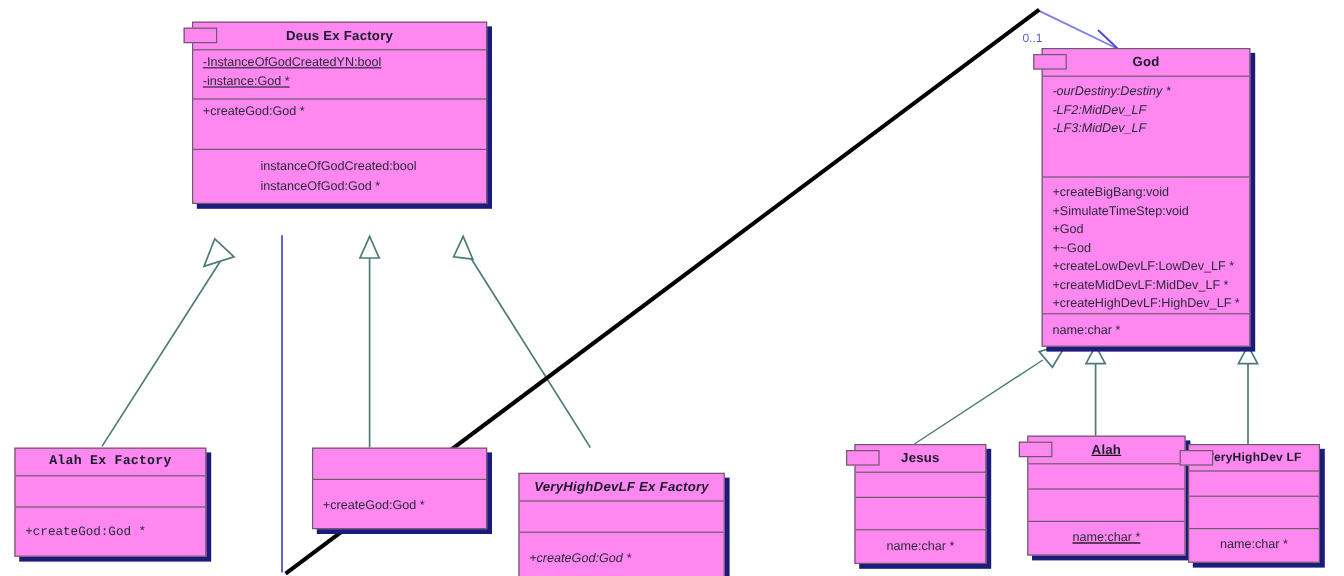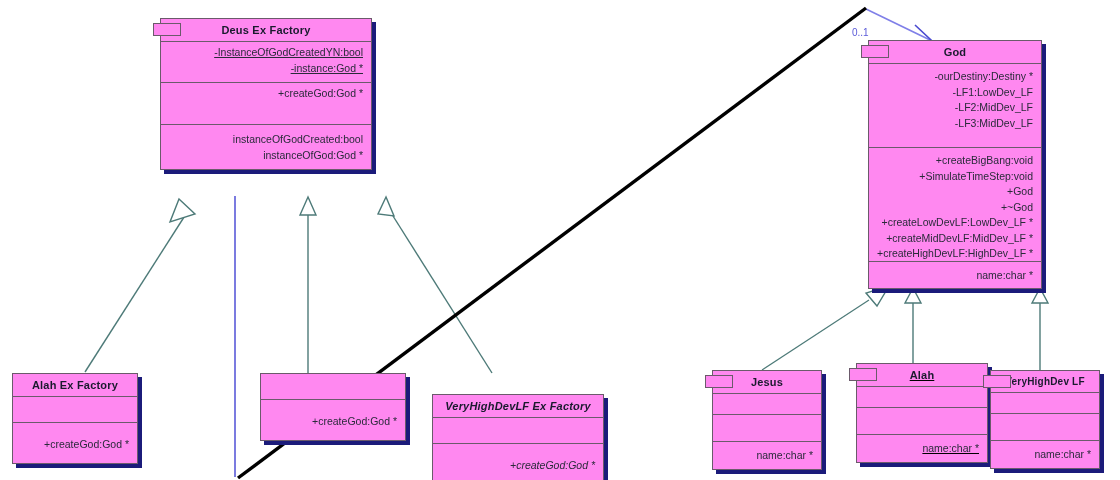--- a/index.html
+++ b/index.html
@@ -49,21 +49,20 @@
     letter-spacing: 0.2px;
     padding: 5px 8px 5px 8px;
     white-space: nowrap;
     overflow: visible;
   }
   .uml-class .member {
     font-size: 10.5px;
     color: #2a2a3a;
     line-height: 15.5px;
     white-space: nowrap;
-    text-align: right;
   }
   .uml-class .member.underline {
     text-decoration: underline;
     text-decoration-color: #2a2a3a;
   }
   
   .tab-marker {
     position: absolute;
     left: -8px;
     top: 4px;
@@ -127,60 +126,59 @@
     </g>
 
     <g>
       <line x1="1040" y1="370" x2="1040" y2="303" stroke="#4d7a78" stroke-width="1.4"></line>
       <polygon points="1040,288 1032,303 1048,303" fill="#ffffff" stroke="#4d7a78" stroke-width="1.4"></polygon>
     </g>
   </svg>
 
   <div class="mult-label" style="left:852px; top:27px;">0..1</div>
 
-  <div class="uml-class" style="left:160px; top:18px; width:212px;">
+  <div class="uml-class" style="left:160px; top:18px; width:246px;">
     <div class="tab-marker"></div>
     <div class="compartment title">Deus Ex Factory</div>
     <div class="compartment" style="height:41px;">
       <div class="member underline">-InstanceOfGodCreatedYN:bool</div>
       <div class="member underline">-instance:God *</div>
     </div>
     <div class="compartment" style="height:42px;">
       <div class="member">+createGod:God *</div>
     </div>
-    <div class="compartment last" style="height:44px; padding-top:7px;">
+    <div class="compartment last" style="height:44px; padding-top:7px;margin-left:48px;">
       <div class="member">instanceOfGodCreated:bool</div>
       <div class="member">instanceOfGod:God *</div>
     </div>
   </div>
 
   <div class="uml-class" style="left:868px; top:40px; width:174px;">
     <div class="tab-marker"></div>
     <div class="compartment title">God</div>
-    <div class="compartment" style="height:84px; padding-top:5px;">
+    <div class="compartment" style="height:84px; padding-top:5px;font-style:italic;">
       <div class="member">-ourDestiny:Destiny *</div>
-      <div class="member">-LF1:LowDev_LF</div>
       <div class="member">-LF2:MidDev_LF</div>
       <div class="member">-LF3:MidDev_LF</div>
     </div>
     <div class="compartment" style="height:114px; padding-top:5px;">
       <div class="member">+createBigBang:void</div>
       <div class="member">+SimulateTimeStep:void</div>
       <div class="member">+God</div>
       <div class="member">+~God</div>
       <div class="member">+createLowDevLF:LowDev_LF *</div>
       <div class="member">+createMidDevLF:MidDev_LF *</div>
       <div class="member">+createHighDevLF:HighDev_LF *</div>
     </div>
     <div class="compartment last" style="height:26px; padding-top:6px;">
       <div class="member">name:char *</div>
     </div>
   </div>
 
-  <div class="uml-class" style="left:12px; top:373px; width:126px;">
+  <div class="uml-class" style="left:12px; top:373px; width:160px;font-family:Liberation Mono, monospace;">
     <div class="compartment title">Alah Ex Factory</div>
     <div class="compartment" style="height:26px;"></div>
     <div class="compartment last" style="height:40px; padding-top:14px;">
       <div class="member">+createGod:God *</div>
     </div>
   </div>
 
   <div class="uml-class" style="left:260px; top:373px; width:146px;">
     <div class="compartment" style="height:26px;"></div>
     <div class="compartment last" style="height:40px; padding-top:14px;">

